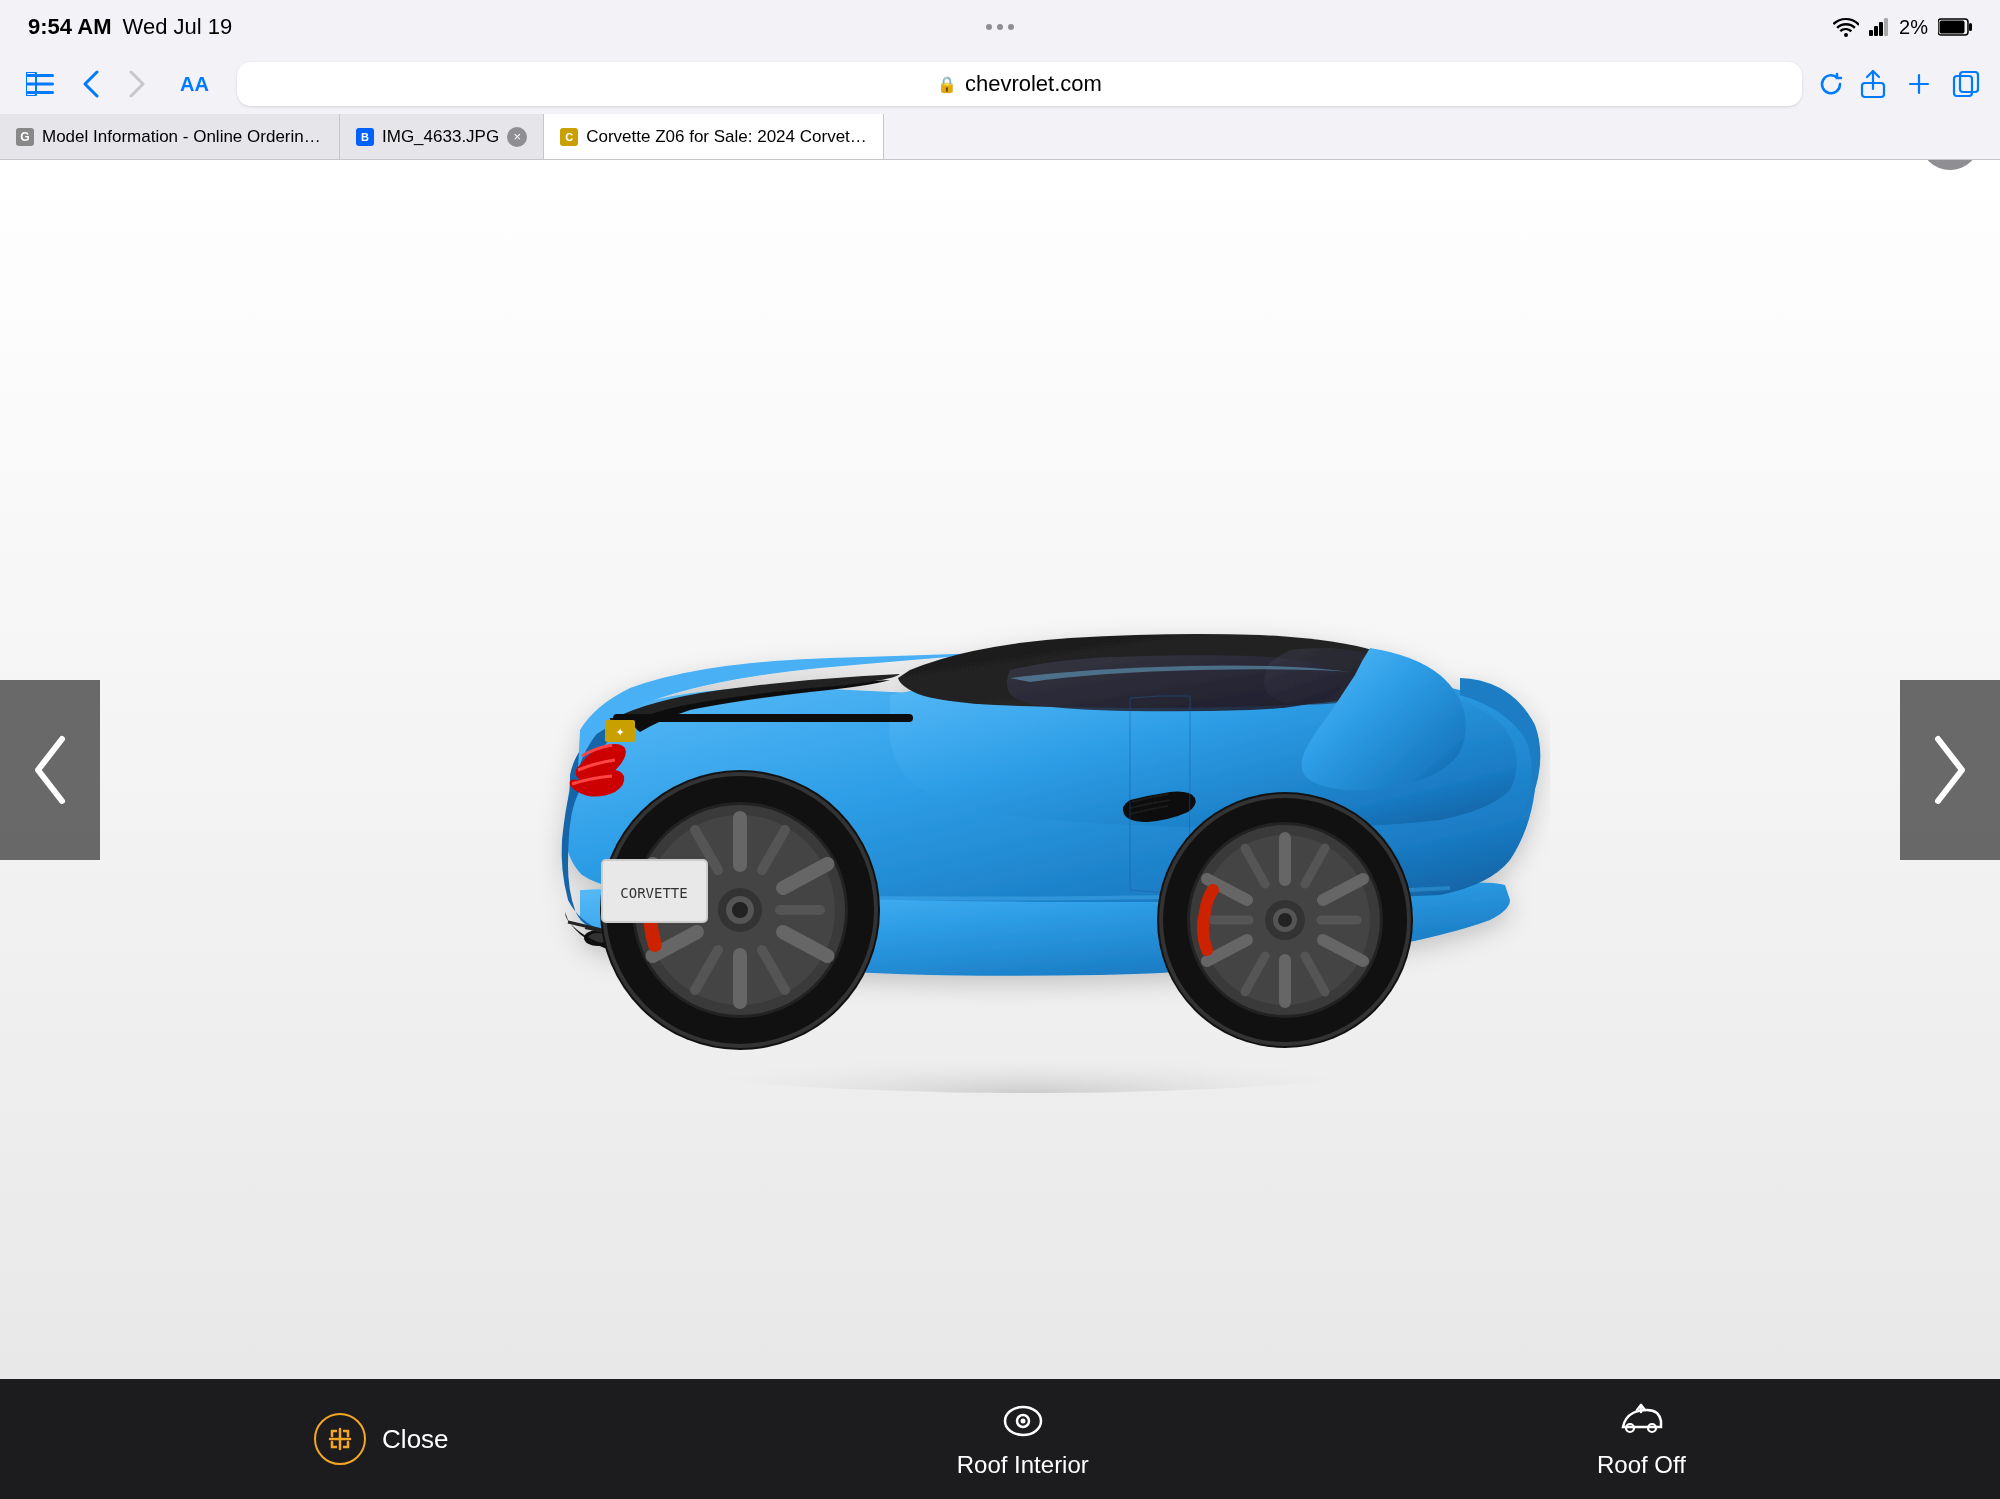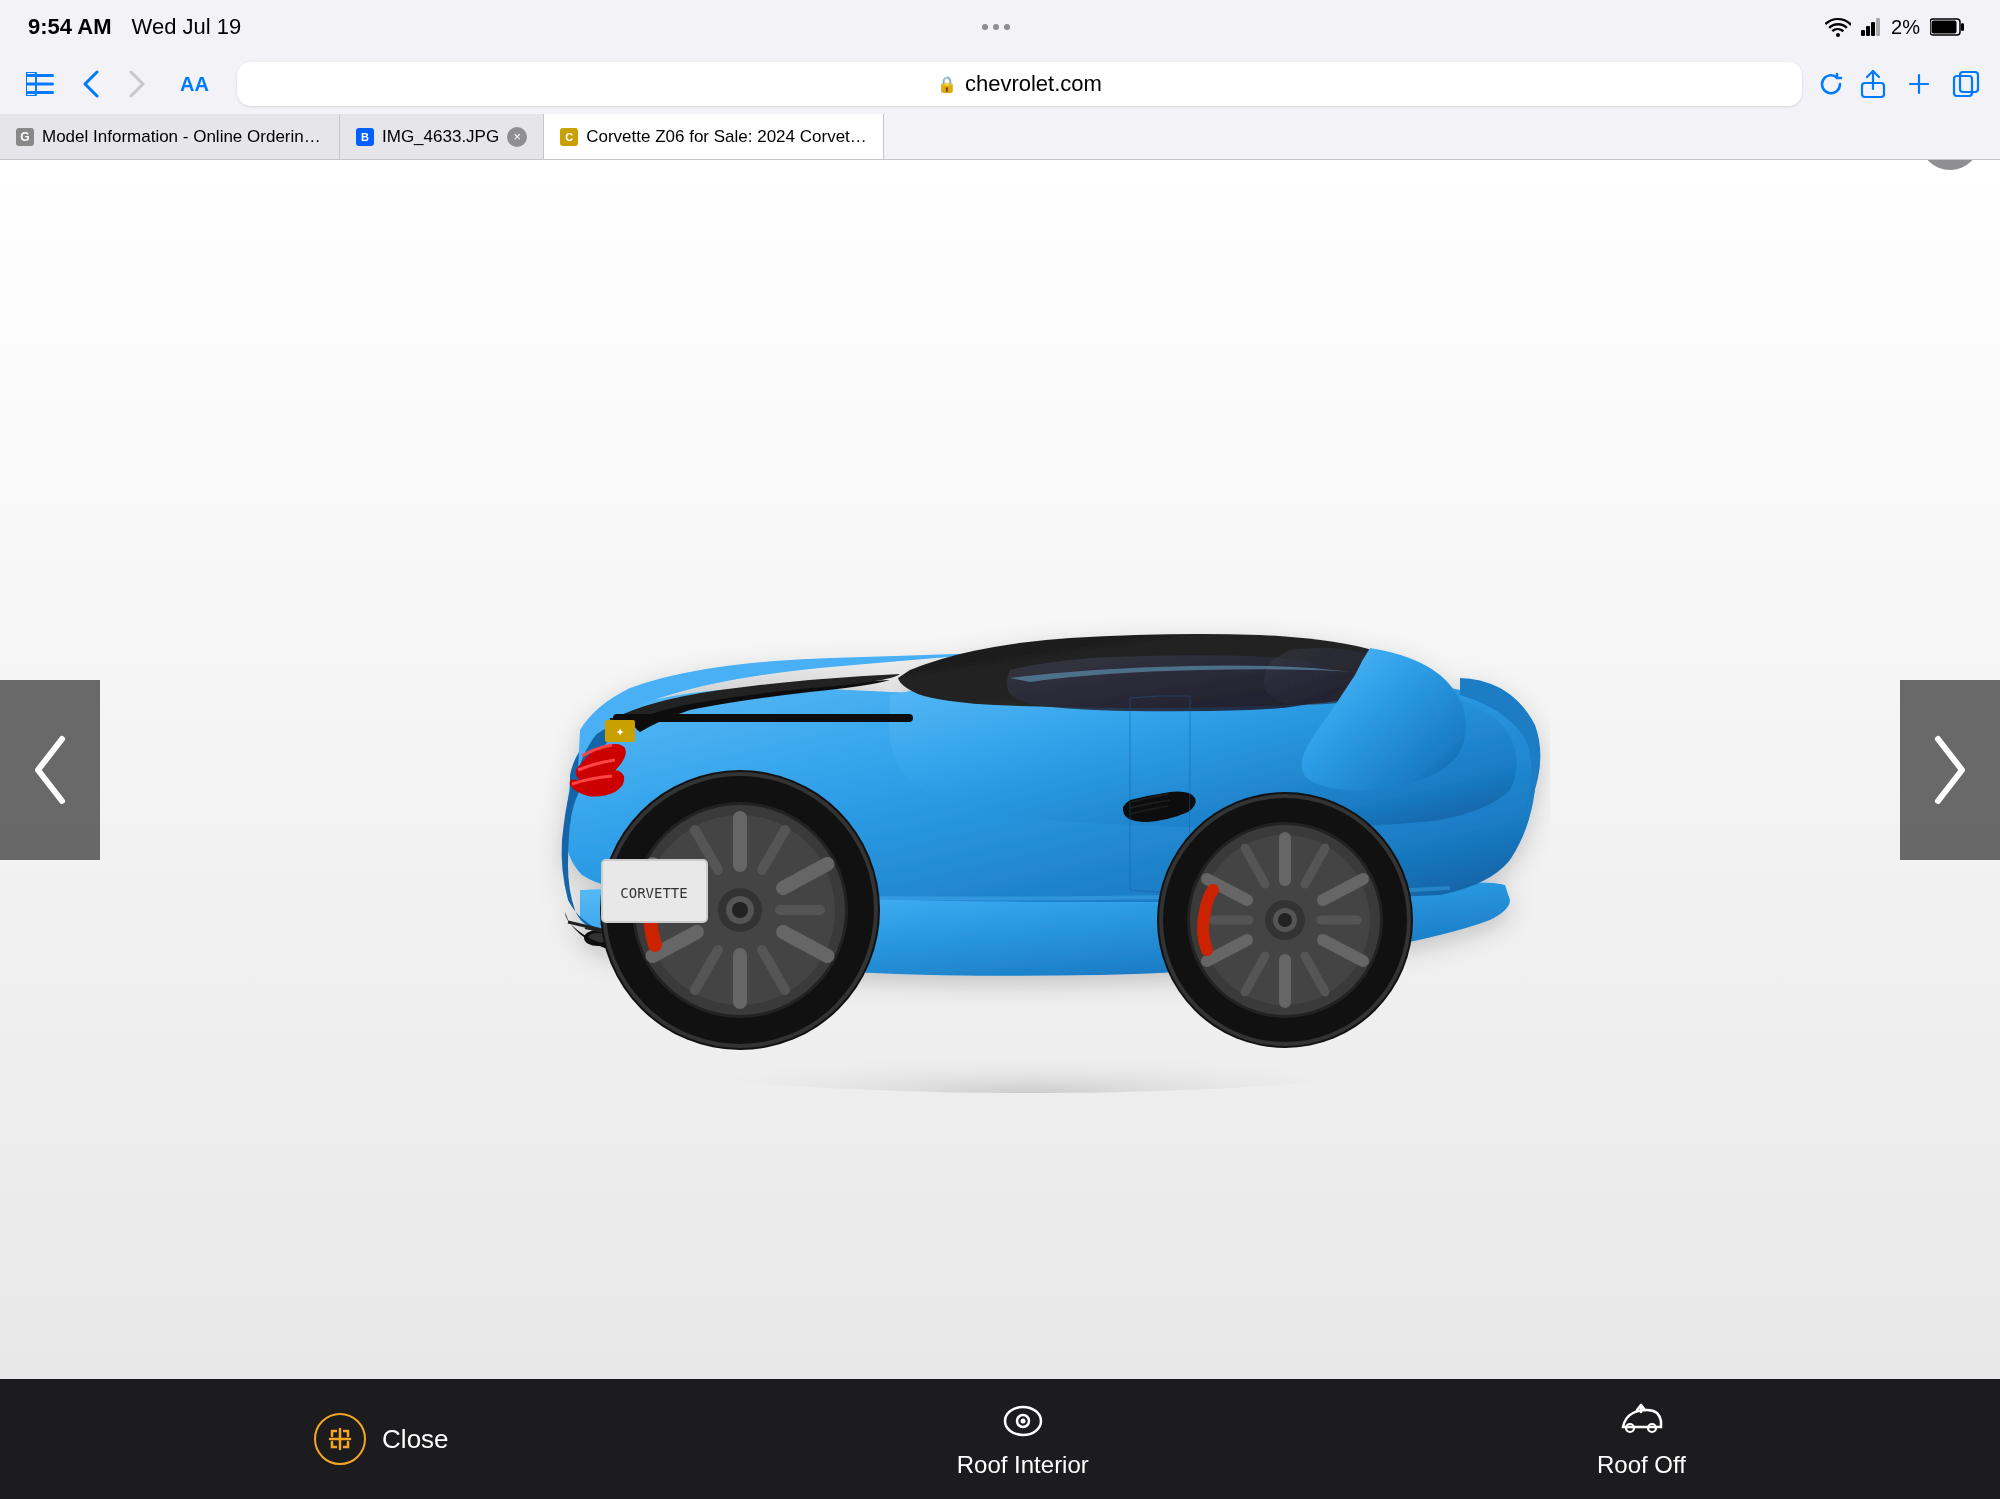--- a/index.html
+++ b/index.html
@@ -12,39 +12,39 @@
       font-family: -apple-system, BlinkMacSystemFont, 'SF Pro Text', 'Helvetica Neue', Arial, sans-serif;
       background: #f2f2f7;
       position: relative;
     }
 
     
     .status-bar {
       position: absolute;
       top: 0;
       left: 0;
-      right: 8px;
+      right: 0;
       height: 54px;
       background: #f2f2f7;
       display: flex;
       align-items: center;
       justify-content: space-between;
       padding: 0 28px;
       z-index: 100;
     }
     .status-time {
       font-size: 22px;
       font-weight: 600;
       color: #000;
     }
     .status-date {
       font-size: 22px;
       font-weight: 400;
       color: #000;
-      margin-left: 16px;
+      margin-left: 7px;
     }
     .status-left {
       display: flex;
       align-items: center;
       gap: 4px;
     }
     .status-right {
       display: flex;
       align-items: center;
       gap: 10px;

